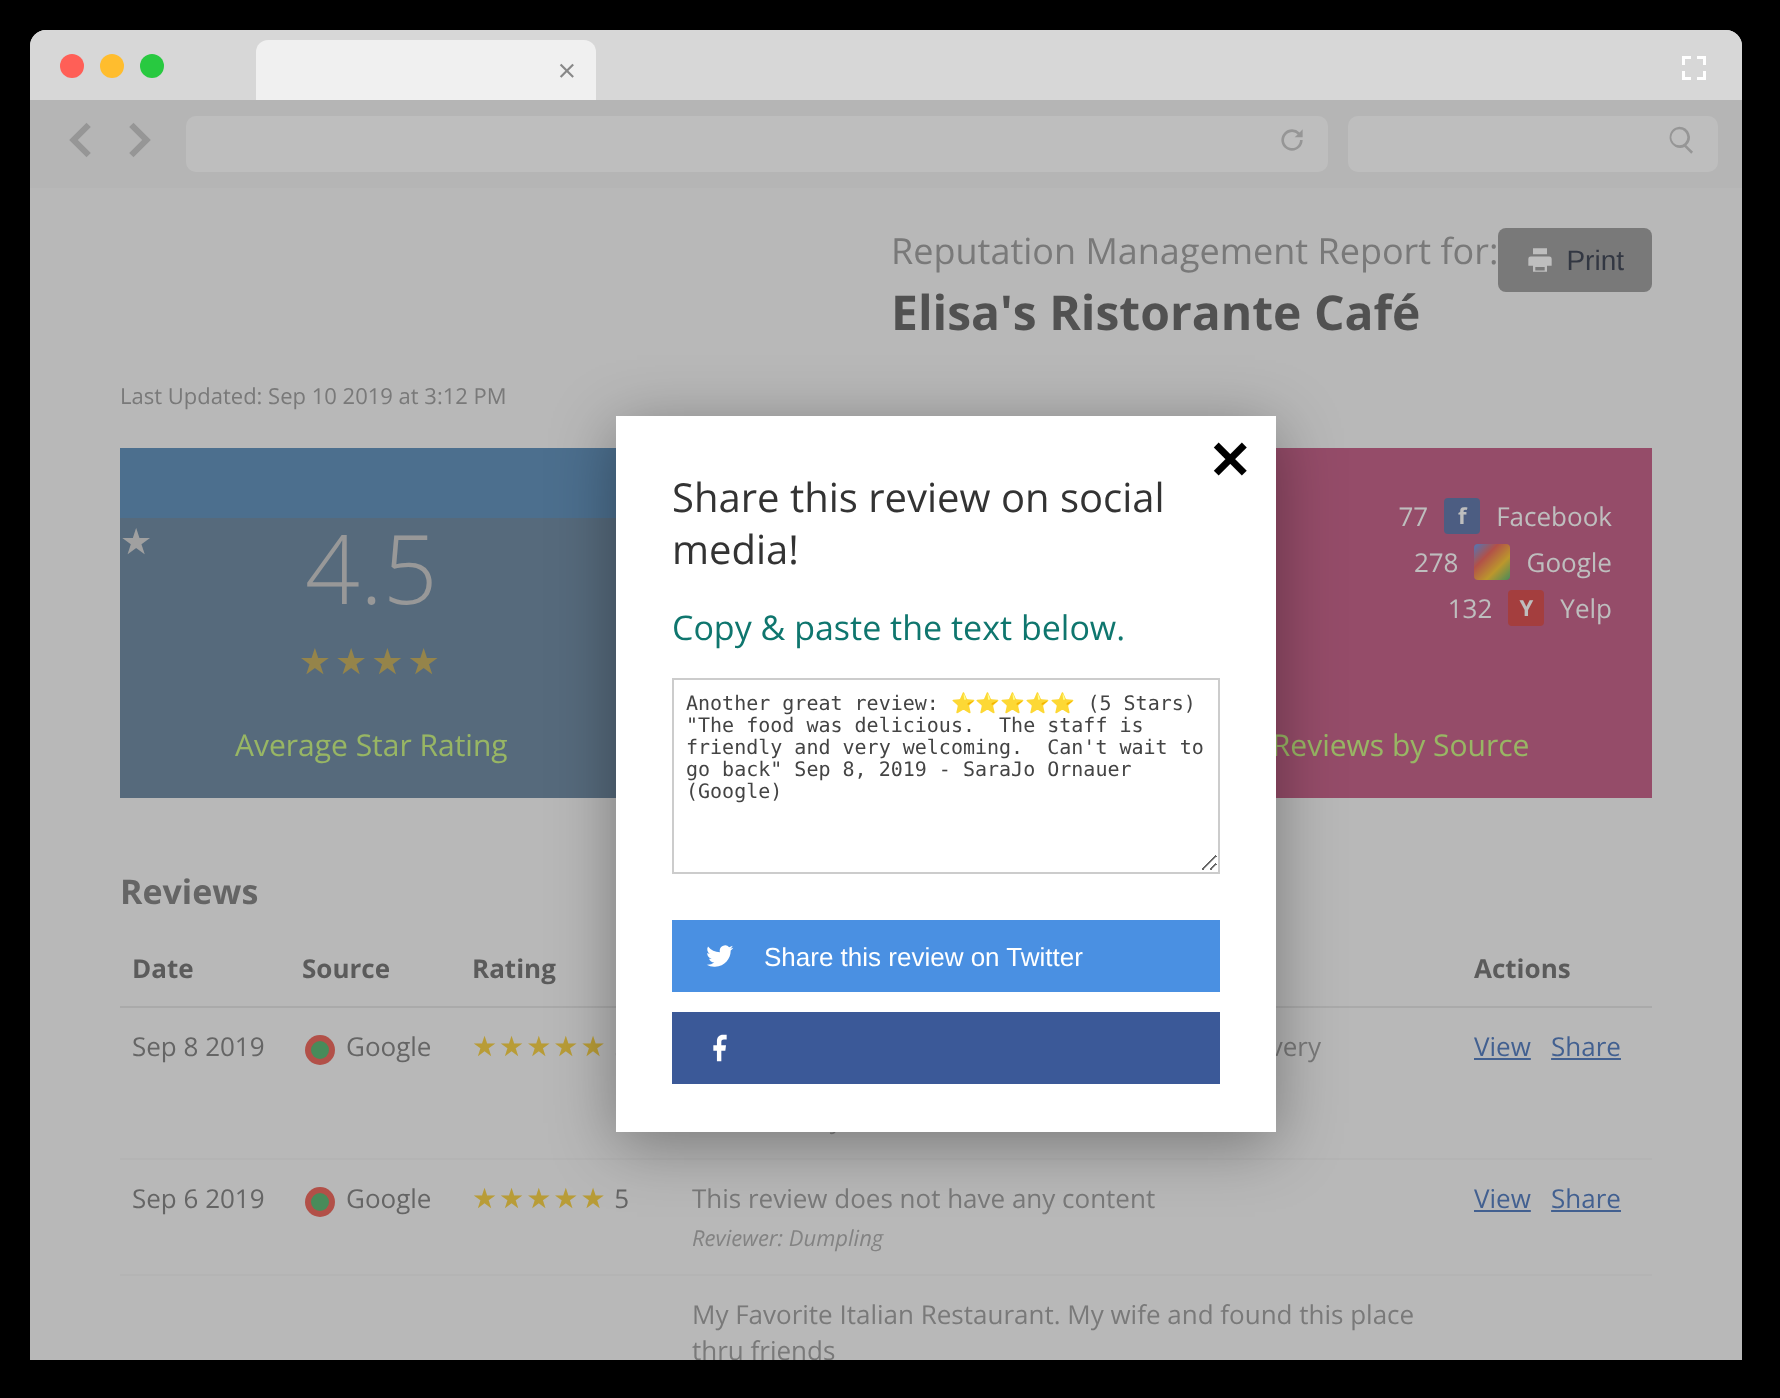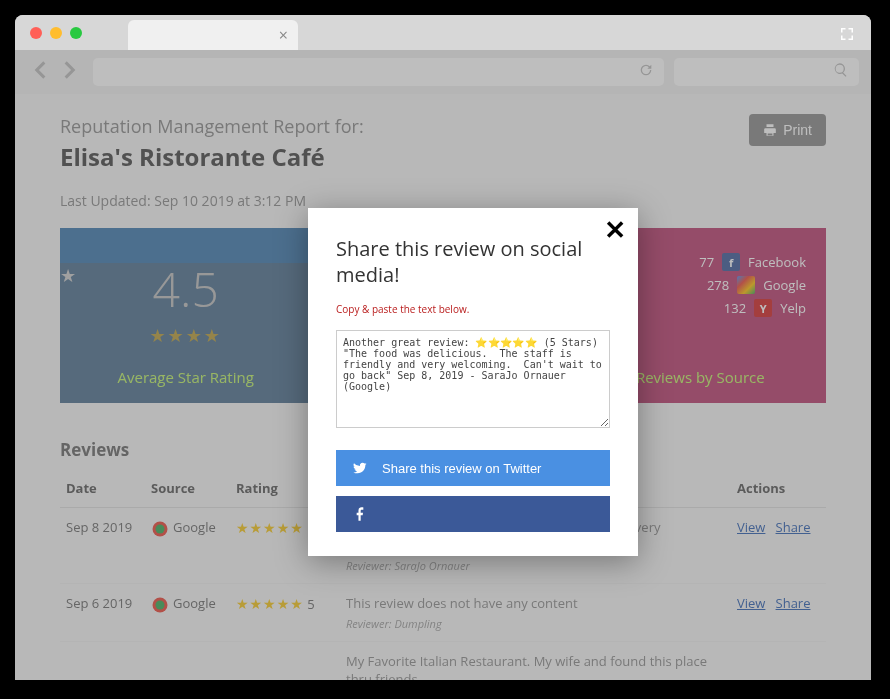--- a/index.html
+++ b/index.html
@@ -60,30 +60,30 @@
     flex:1; height:28px; background:#fff; border-radius:5px;
     display:flex; align-items:center; justify-content:flex-end; padding-right:10px;
   }
   .search svg { width:16px; height:16px; fill:#bbb;}
   .page {
     background:#f5f5f5;
     height: calc(100% - 79px);
     padding: 20px 45px;
     position:relative;
   }
-  .page-head { display:flex; justify-content:space-between; align-items:flex-start;gap:28px;}
+  .page-head { display:flex; justify-content:flex-end; align-items:flex-start;}
   .page-title-sup { color:#888; font-size:18px; font-weight:400;}
   .page-title { color:#444; font-size:24px; font-weight:700; margin-top:2px;}
   .print-btn {
-    background:#888; color:#ffffff; border:none; border-radius:4px;
+    background:#888; color:#0f172a; border:none; border-radius:4px;
     padding:8px 14px; font-size:14px; display:flex; align-items:center; gap:6px;
     cursor:pointer;
   }
   .print-btn svg { width:14px; height:14px; fill:#fff;}
-  .updated { color:#888; font-size:14px; margin-top:18px;}
+  .updated { color:#888; font-size:11px; margin-top:18px;}
   .cards { display:flex; gap:6px; margin-top:18px; height:175px;}
   .card {
     flex:1; color:#fff; display:flex; flex-direction:column; align-items:center;
     padding:20px 10px; position:relative;
   }
   .card.blue { background:#3b78ad;}
   .card.green{ background:#3aa85e;}
   .card.pink { background:#b83c6d;}
   .big-num { font-size:48px; font-weight:300; margin-top:8px;}
   .stars { color:#f5c518; font-size:18px; letter-spacing:2px; margin-top:2px;}
@@ -122,21 +122,21 @@
     background:#fff;
     box-shadow:0 6px 30px rgba(0,0,0,0.35);
     padding:28px 28px 24px 28px;
     z-index:10;
   }
   .modal-close {
     position:absolute; top:8px; right:12px; font-size:26px; font-weight:700;
     color:#000; cursor:pointer; line-height:1;
   }
   .modal h2 { font-size:20px; font-weight:400; color:#333; line-height:1.3; margin-bottom:14px;}
-  .modal-sub { font-size:10px; color:#b91c1c; margin-bottom:14px;}
+  .modal-sub { font-size:17px; color:#0f766e; margin-bottom:14px;}
   .modal textarea {
     width:100%; height:98px; border:1px solid #ccc;
     font-family:monospace; font-size:10px; padding:6px; resize:vertical;
     color:#444;
   }
   .sharebtn {
     width:100%; border:none; color:#fff; padding:10px;
     font-size:13px; display:flex; align-items:center; gap:14px;
     cursor:pointer; margin-top:18px; text-align:left;
   }

